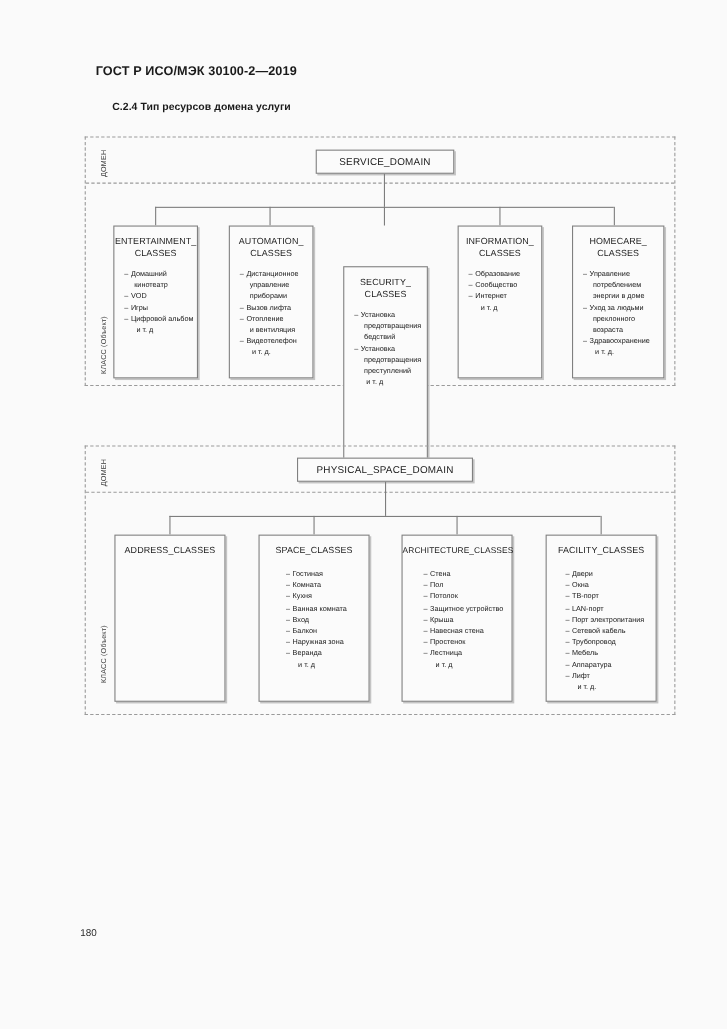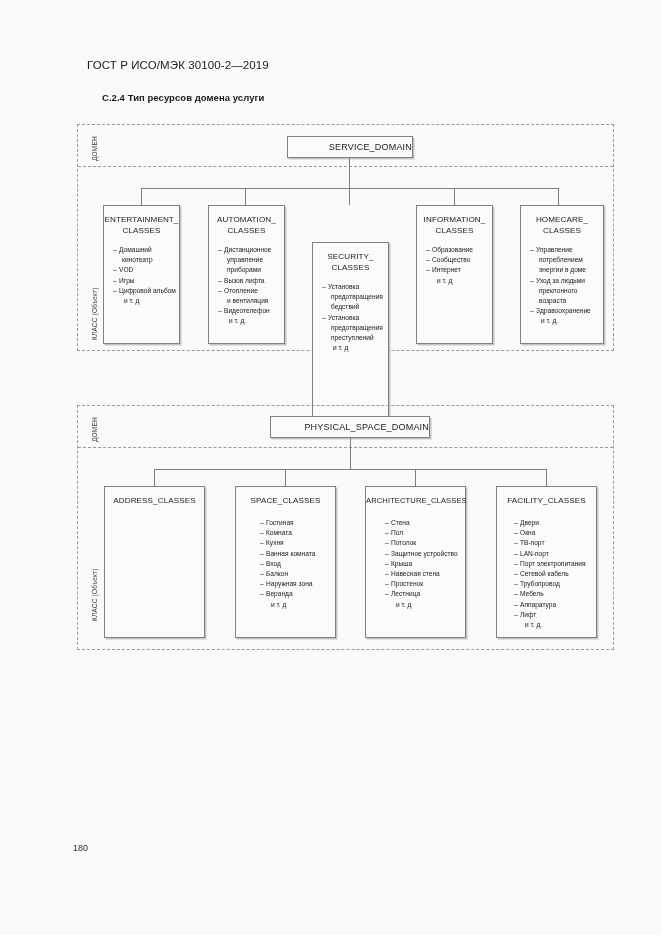--- a/index.html
+++ b/index.html
@@ -17,21 +17,21 @@
     background: #fafafa;
     overflow: hidden;
   }
 
   
   .doc-header {
     position: absolute;
     left: 87px;
     top: 59px;
     font-size: 11.5px;
-    font-weight: normal;
+    font-weight: bold;
     color: #1a1a1a;
     letter-spacing: 0.1px;
     white-space: nowrap;
   }
 
   .section-title {
     position: absolute;
     font-size: 9.5px;
     font-weight: bold;
     color: #1a1a1a;
@@ -75,21 +75,21 @@
   .node {
     position: absolute;
     box-sizing: border-box;
     border: 1px solid #808080;
     background: #fbfbfb;
     box-shadow: 1.5px 1.5px 0 rgba(130,130,130,0.45);
   }
   .node-root {
     display: flex;
     align-items: center;
-    justify-content: flex-end;
+    justify-content: center;
     font-size: 9px;
     color: #1a1a1a;
     letter-spacing: 0.2px;
   }
   .node-class {
     padding: 0;
   }
   .node-class .title {
     text-align: center;
     font-size: 8.1px;

